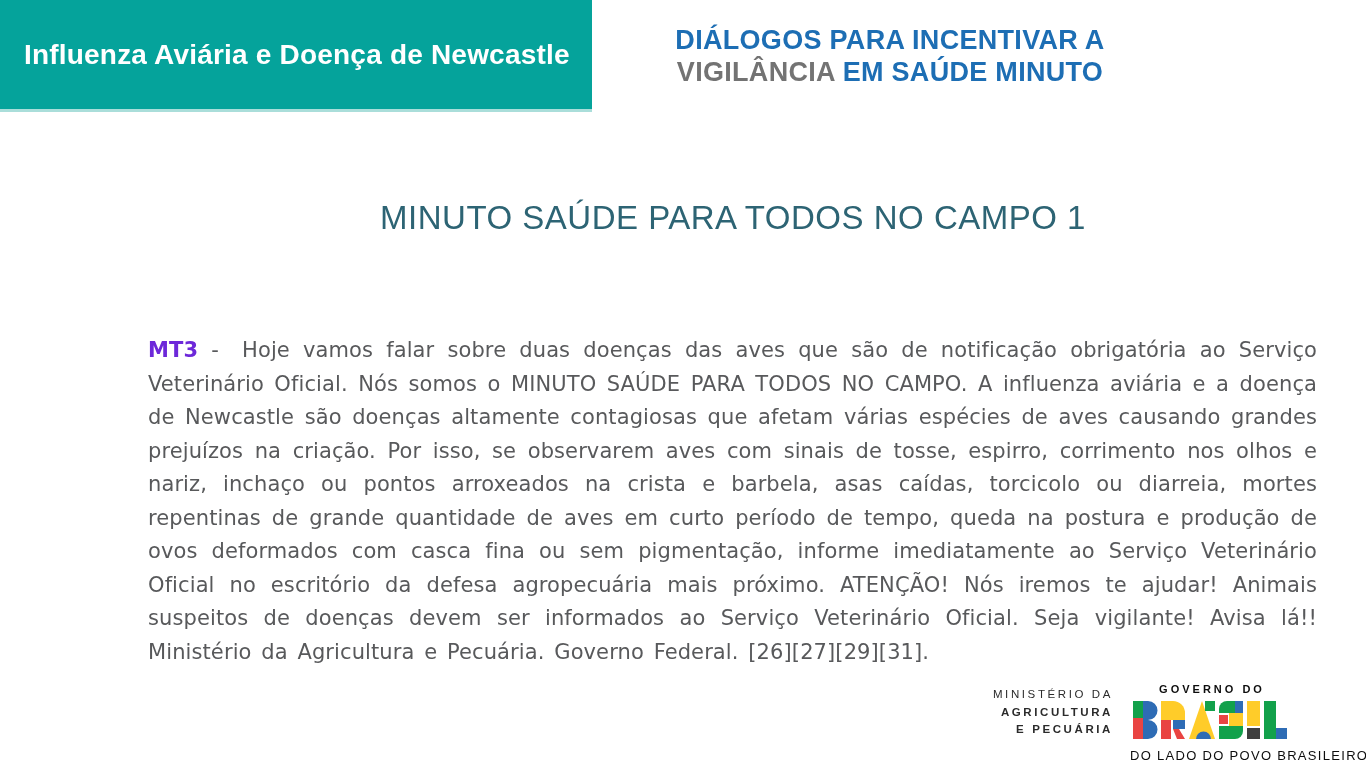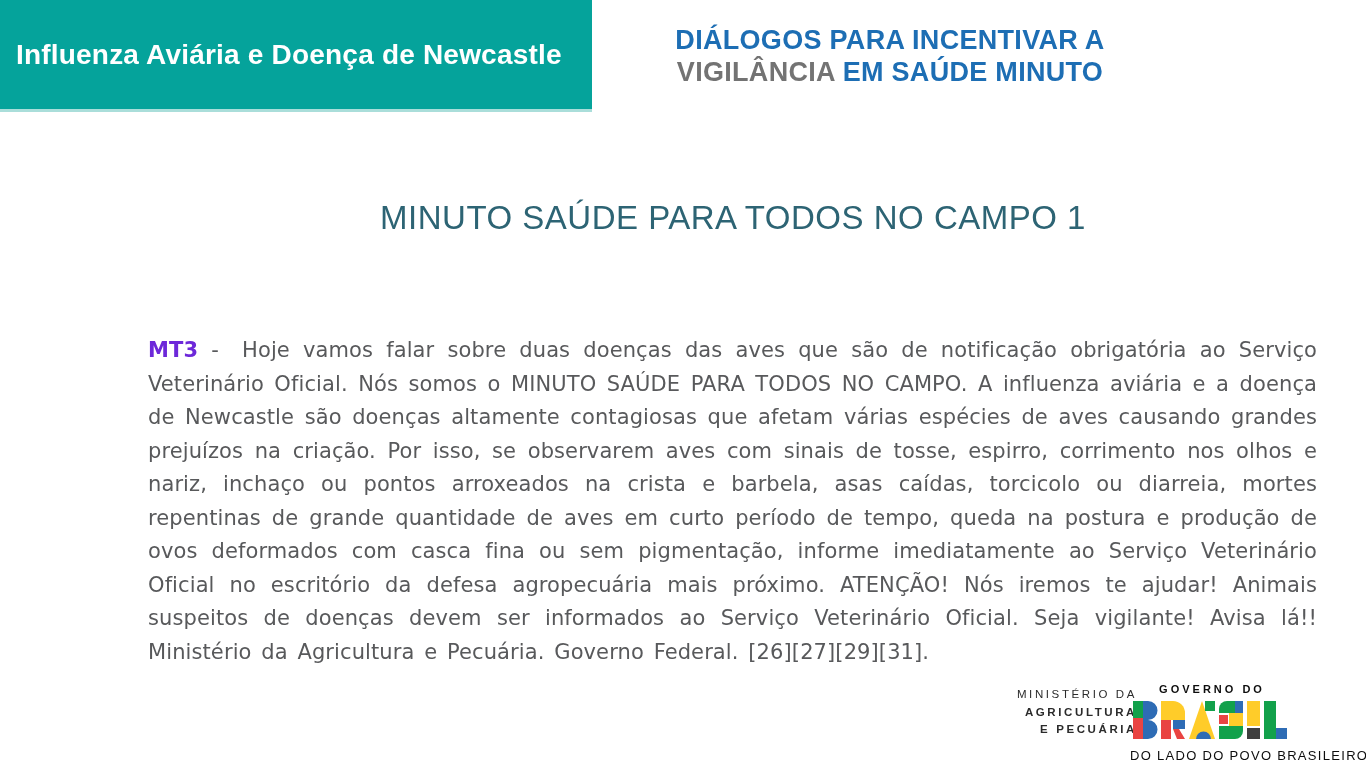--- a/index.html
+++ b/index.html
@@ -17,21 +17,21 @@
     position:absolute; left:0; top:0;
     width:592px; height:112px;
     background:#05a39b;
     border-bottom:3px solid #aadeda;
     display:flex; align-items:center;
   }
   .banner-title {
     color:#ffffff;
     font-size:28px;
     font-weight:700;
-    padding-left:16px;
+    padding-left:24px;
     letter-spacing:0.2px;
   }
 
   
   .header-title {
     position:absolute; left:610px; top:24px; width:560px;
     text-align:center;
     font-weight:700;
     font-size:27px;
     line-height:32px;
@@ -59,21 +59,21 @@
     color:#58595b;
     text-align:justify;
     word-spacing:3px;
     letter-spacing:0.1px;
   }
   .body-label { font-weight:700; color:#6d28d9; }
   .body-sep { padding-right:10px; }
 
   
   .ministry {
-    position:absolute; left:979px; top:686px; width:158px;
+    position:absolute; left:955px; top:686px; width:158px;
     text-align:right;
     color:#2b2b2b;
     font-size:11.5px;
     line-height:17.5px;
     letter-spacing:2.6px;
     white-space:nowrap;
   }
   .ministry .bold { font-weight:700;text-align:right; }
 
   

